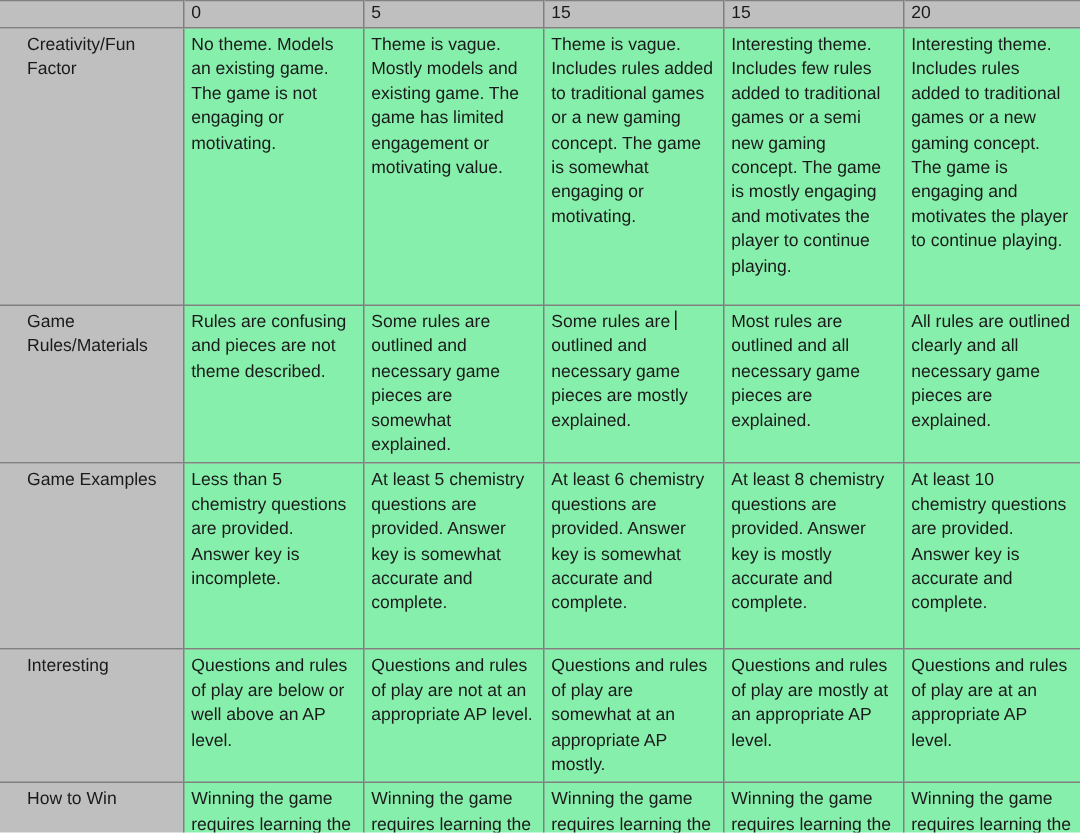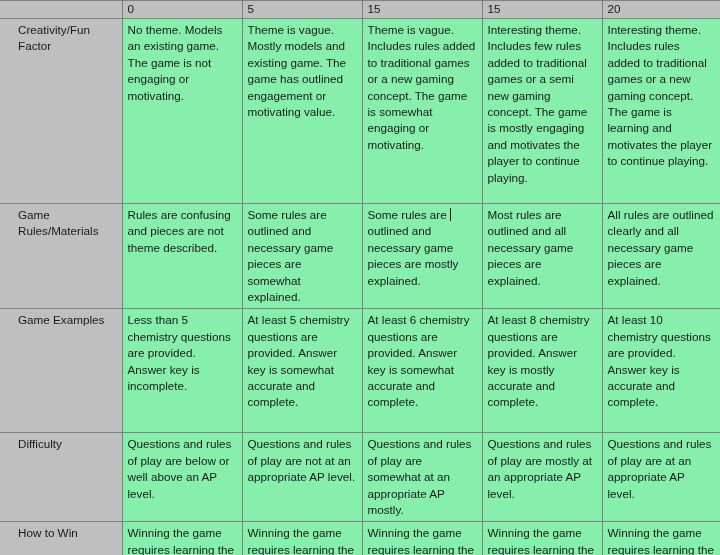--- a/index.html
+++ b/index.html
@@ -105,43 +105,43 @@
         <th class="hdr-score">5</th>
         <th class="hdr-score">15</th>
         <th class="hdr-score">15</th>
         <th class="hdr-score">20</th>
       </tr>
     </thead>
     <tbody>
       <tr class="row-creativity">
         <td class="criteria-cell">Creativity/Fun Factor</td>
         <td class="desc-cell">No theme. Models an existing game. The game is not engaging or motivating.</td>
-        <td class="desc-cell">Theme is vague. Mostly models and existing game. The game has outlined engagement or motivating value.</td>
+        <td class="desc-cell">Theme is vague. Mostly models and existing game. The game has limited engagement or motivating value.</td>
         <td class="desc-cell">Theme is vague. Includes rules added to traditional games or a new gaming concept.   The game is somewhat engaging or motivating.</td>
         <td class="desc-cell">Interesting theme. Includes few rules added to traditional games or a semi new gaming concept. The game is mostly engaging and motivates the player to continue playing.</td>
-        <td class="desc-cell">Interesting theme. Includes rules added to traditional games or a new gaming concept. The game is learning and motivates the player to continue playing.</td>
+        <td class="desc-cell">Interesting theme. Includes rules added to traditional games or a new gaming concept. The game is engaging and motivates the player to continue playing.</td>
       </tr>
       <tr class="row-rules">
         <td class="criteria-cell">Game Rules/Materials</td>
         <td class="desc-cell">Rules are confusing and pieces are not theme described.</td>
         <td class="desc-cell">Some rules are outlined and necessary game pieces are somewhat explained.</td>
         <td class="desc-cell"><span class="cell-text">Some rules are <span class="caret"></span>outlined and necessary game pieces are mostly explained.</span></td>
         <td class="desc-cell">Most rules are outlined and all necessary game pieces are explained.</td>
         <td class="desc-cell">All rules are outlined clearly and all necessary game pieces are explained.</td>
       </tr>
       <tr class="row-examples">
         <td class="criteria-cell">Game Examples</td>
         <td class="desc-cell">Less than 5 chemistry questions are provided. Answer key is incomplete.</td>
         <td class="desc-cell">At least 5 chemistry questions are provided. Answer key is somewhat accurate and complete.</td>
         <td class="desc-cell">At least 6 chemistry questions are provided. Answer key is somewhat accurate and complete.</td>
         <td class="desc-cell">At least 8 chemistry questions are provided. Answer key is mostly accurate and complete.</td>
         <td class="desc-cell">At least 10 chemistry questions are provided. Answer key is accurate and complete.</td>
       </tr>
       <tr class="row-difficulty">
-        <td class="criteria-cell">Difficulty</td>
+        <td class="criteria-cell">Interesting</td>
         <td class="desc-cell">Questions and rules of play are below or well above an AP level.</td>
         <td class="desc-cell">Questions and rules of play are not at an appropriate AP level.</td>
         <td class="desc-cell">Questions and rules of play are somewhat at an appropriate AP mostly.</td>
         <td class="desc-cell">Questions and rules of play are mostly at an appropriate AP level.</td>
         <td class="desc-cell">Questions and rules of play are at an appropriate AP level.</td>
       </tr>
       <tr class="row-howtowin">
         <td class="criteria-cell">How to Win</td>
         <td class="desc-cell">Winning the game requires learning the chemistry content.</td>
         <td class="desc-cell">Winning the game requires learning the chemistry content.</td>

